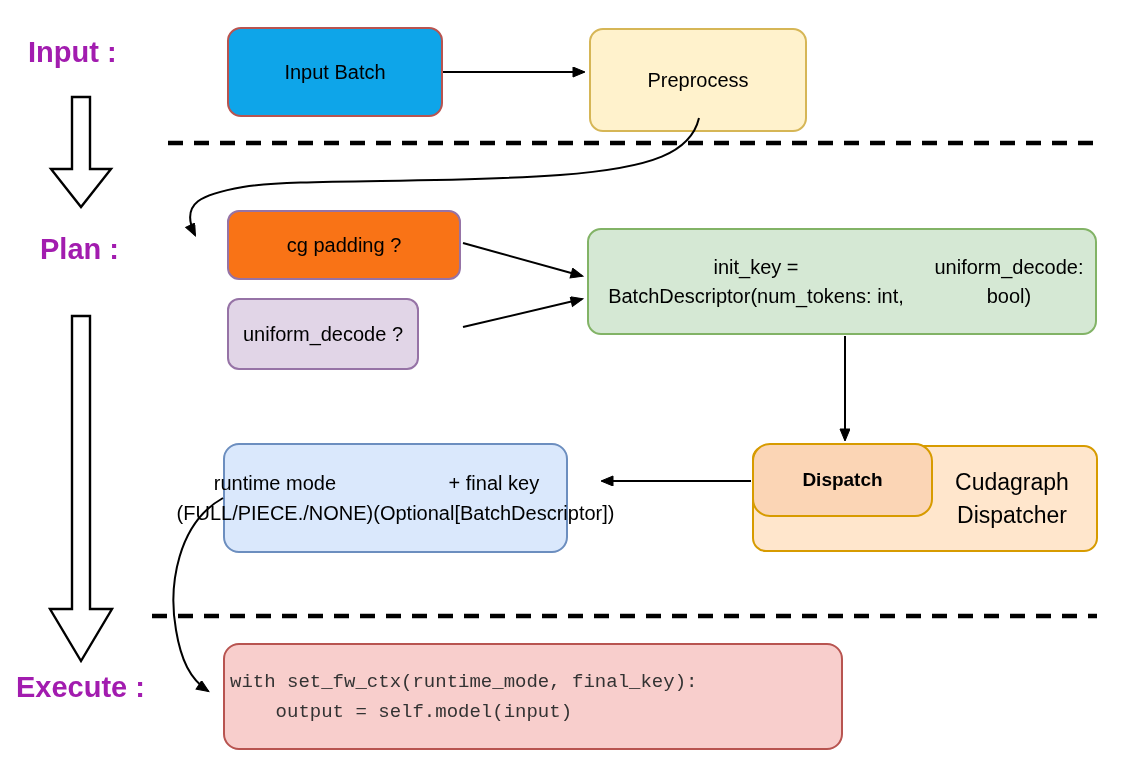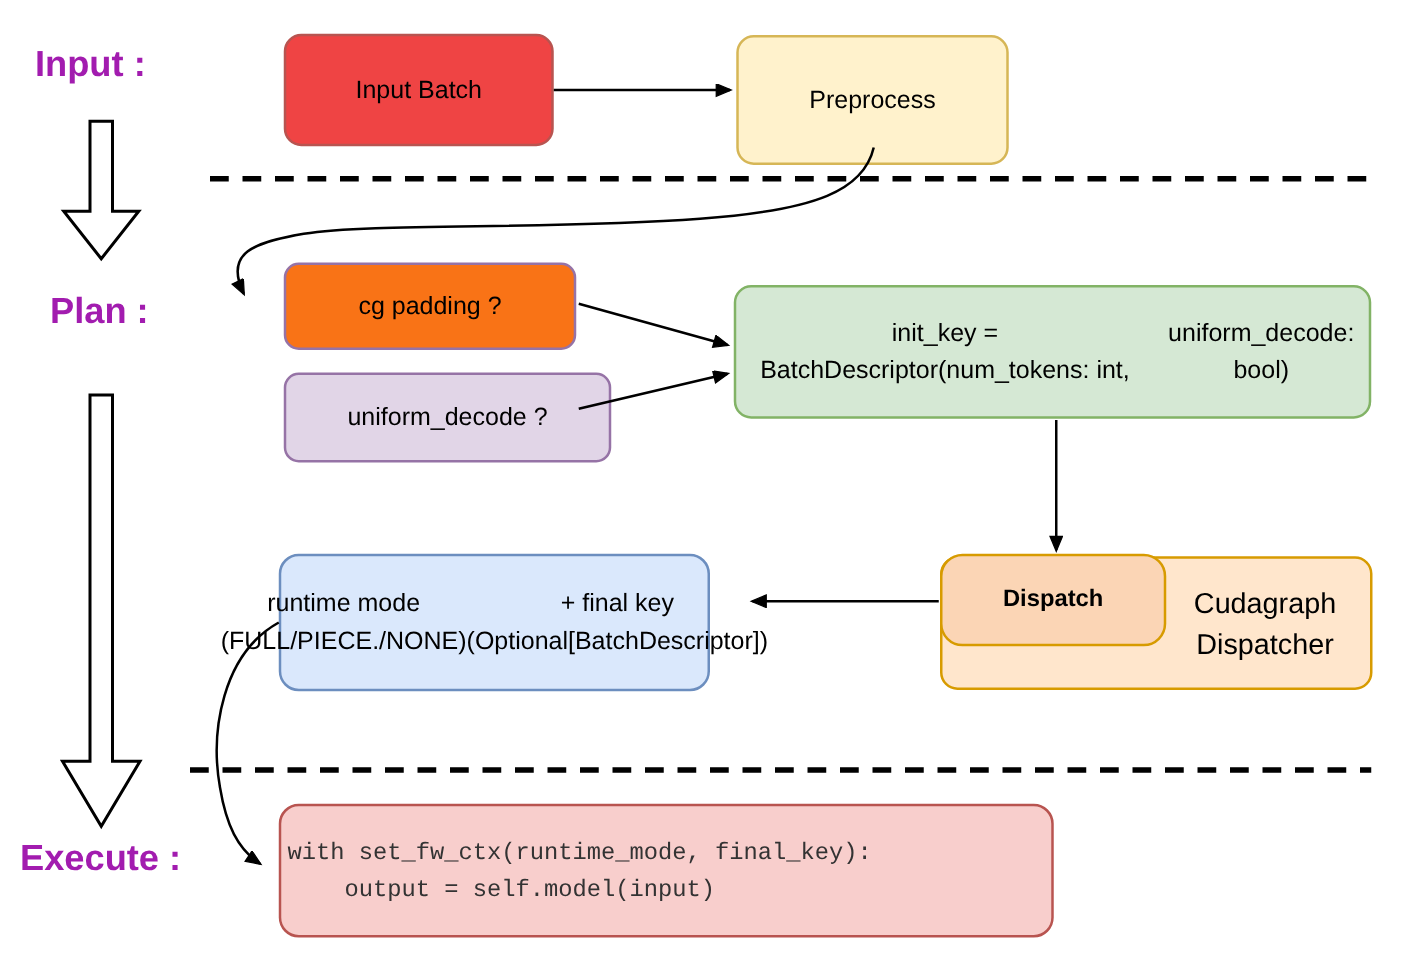--- a/index.html
+++ b/index.html
@@ -34,33 +34,33 @@
     display: flex;
     align-items: center;
     justify-content: center;
     text-align: center;
     font-size: 20px;
     color: #000000;
     z-index: 2;
   }
   #node-input-batch {
     left: 227px; top: 27px; width: 216px; height: 90px;
-    background: #ef4444; border-color: #b85450;
+    background: #0ea5e9; border-color: #b85450;
   }
   #node-preprocess {
     left: 589px; top: 28px; width: 218px; height: 104px;
     background: #fff2cc; border-color: #d6b656;
   }
   #node-cg-padding {
     left: 227px; top: 210px; width: 234px; height: 70px;
     background: #f97316; border-color: #9673a6;
     border-radius: 12px;
   }
   #node-uniform-decode {
-    left: 227px; top: 298px; width: 262px; height: 72px;
+    left: 227px; top: 298px; width: 192px; height: 72px;
     background: #e1d5e7; border-color: #9673a6;
     border-radius: 12px;
   }
   #node-init-key {
     left: 587px; top: 228px; width: 510px; height: 107px;
     background: #d5e8d4; border-color: #82b366;
     flex-direction: row; line-height: 29px;
   }
   #node-cudagraph-dispatcher {
     left: 752px; top: 445px; width: 346px; height: 107px;

